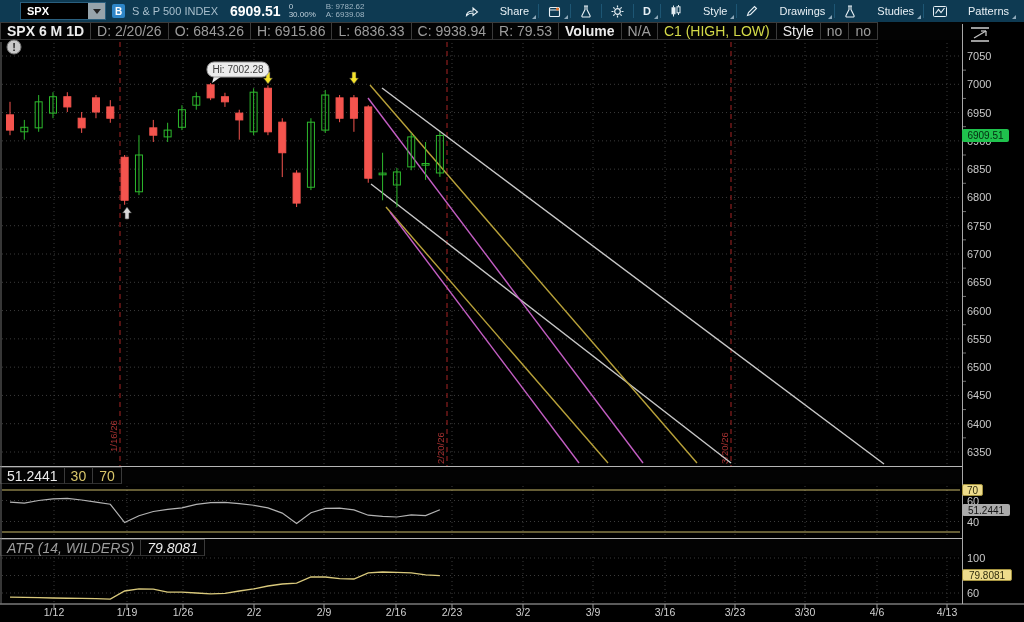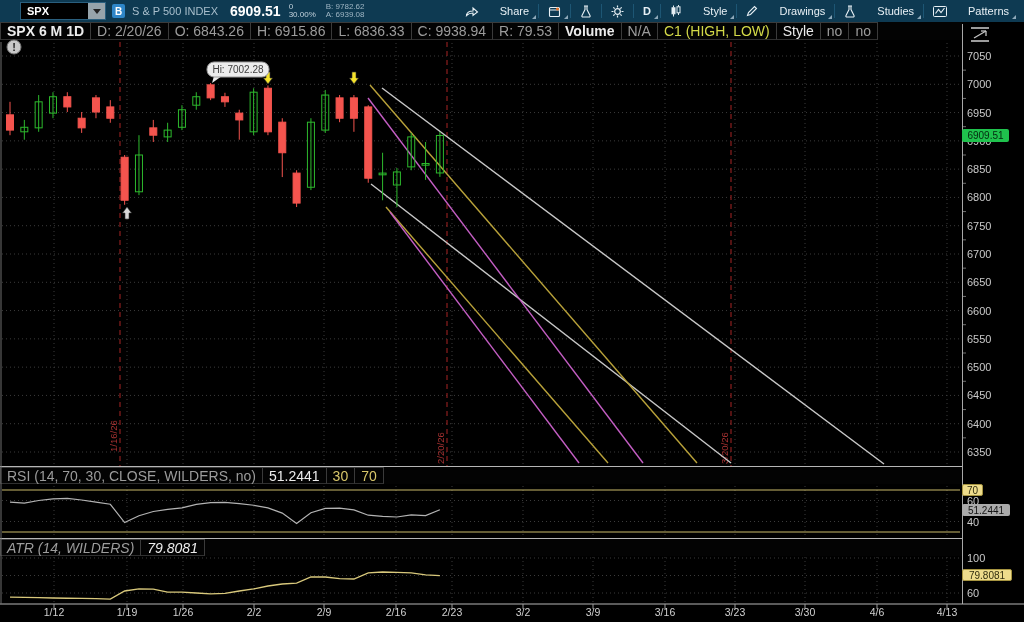--- a/index.html
+++ b/index.html
@@ -165,21 +165,20 @@
   <span class="cell">R: 79.53</span>
   <span class="cell wt">Volume</span>
   <span class="cell">N/A</span>
   <span class="cell yel">C1 (HIGH, LOW)</span>
   <span class="cell wt2">Style</span>
   <span class="cell">no</span>
   <span class="cell">no</span>
 </div>
 
 <div class="databar" id="rsi-bar">
-  <span class="cell">RSI (14, 70, 30, CLOSE, WILDERS, no)</span>
   <span class="cell wt2">51.2441</span>
   <span class="cell yv">30</span>
   <span class="cell yv">70</span>
 </div>
 
 <div class="databar" id="atr-bar">
   <span class="cell">ATR (14, WILDERS)</span>
   <span class="cell wt2">79.8081</span>
 </div>
 

